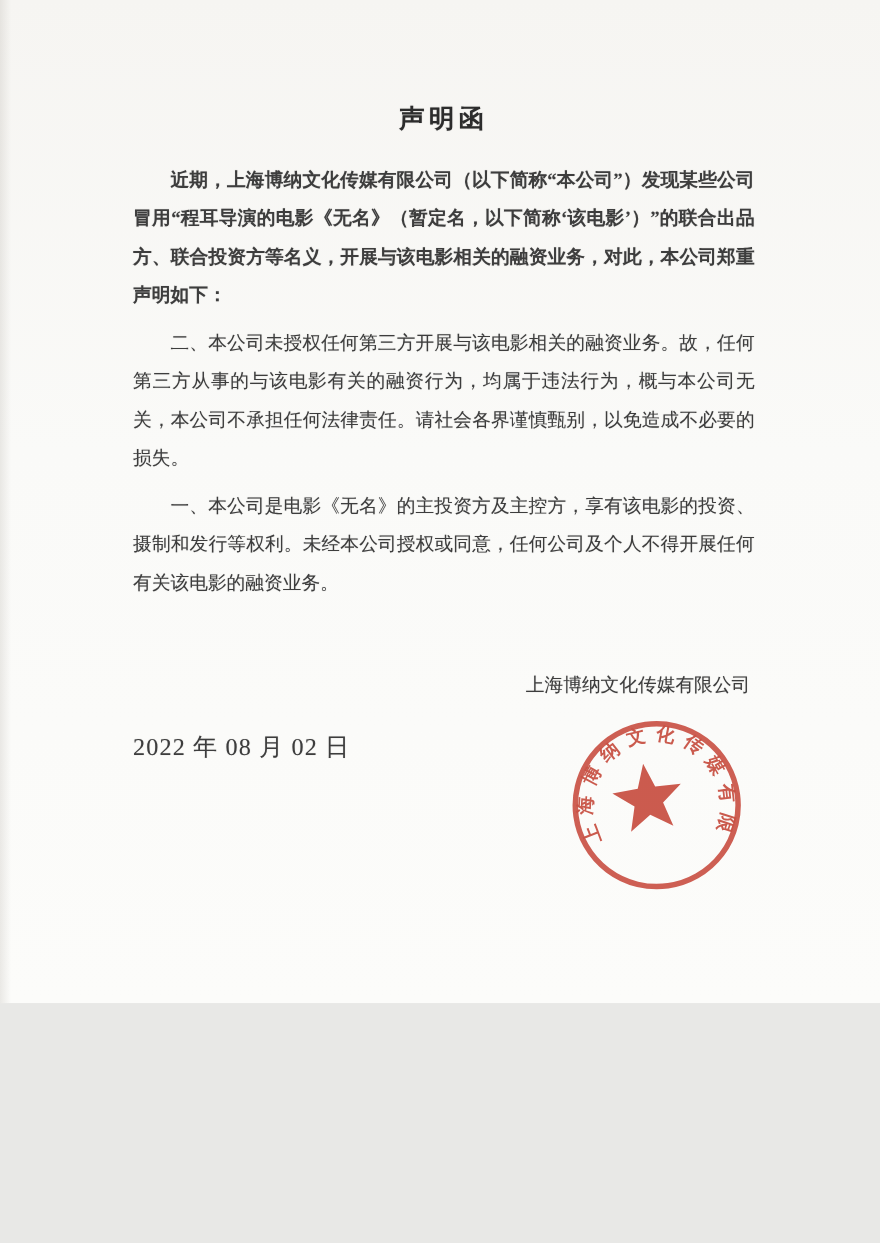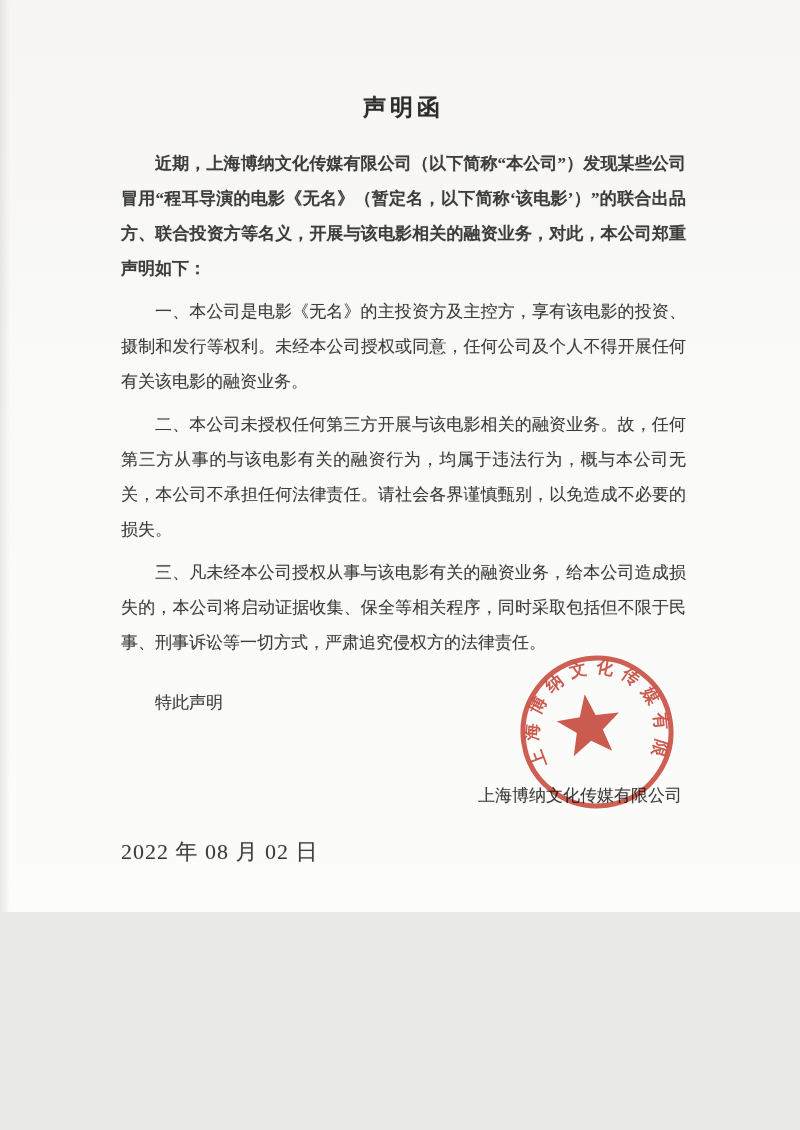--- a/index.html
+++ b/index.html
@@ -103,27 +103,25 @@
 <body>
 
 <div class="page">
 
   <div class="content">
 
     <h1 class="doc-title">声明函</h1>
 
     <p class="body-para first">近期，上海博纳文化传媒有限公司（以下简称“本公司”）发现某些公司冒用“程耳导演的电影《无名》（暂定名，以下简称‘该电影’）”的联合出品方、联合投资方等名义，开展与该电影相关的融资业务，对此，本公司郑重声明如下：</p>
 
+    <p class="body-para">二、本公司未授权任何第三方开展与该电影相关的融资业务。故，任何第三方从事的与该电影有关的融资行为，均属于违法行为，概与本公司无关，本公司不承担任何法律责任。请社会各界谨慎甄别，以免造成不必要的损失。</p>
+
     <p class="body-para">一、本公司是电影《无名》的主投资方及主控方，享有该电影的投资、摄制和发行等权利。未经本公司授权或同意，任何公司及个人不得开展任何有关该电影的融资业务。</p>
 
-    <p class="body-para">二、本公司未授权任何第三方开展与该电影相关的融资业务。故，任何第三方从事的与该电影有关的融资行为，均属于违法行为，概与本公司无关，本公司不承担任何法律责任。请社会各界谨慎甄别，以免造成不必要的损失。</p>
 
-    <p class="body-para">三、凡未经本公司授权从事与该电影有关的融资业务，给本公司造成损失的，本公司将启动证据收集、保全等相关程序，同时采取包括但不限于民事、刑事诉讼等一切方式，严肃追究侵权方的法律责任。</p>
-
-    <p class="closing">特此声明</p>
 
     <p class="signature">上海博纳文化传媒有限公司</p>
 
     <p class="date">2022 年 08 月 02 日</p>
 
   </div>
 
   <svg class="seal" viewBox="-90 -90 180 180" xmlns="http://www.w3.org/2000/svg">
     <g transform="rotate(-8)">
       <circle cx="0" cy="0" r="74" fill="none" stroke-width="5" opacity="0.92" stroke="#c53a2c"></circle>

